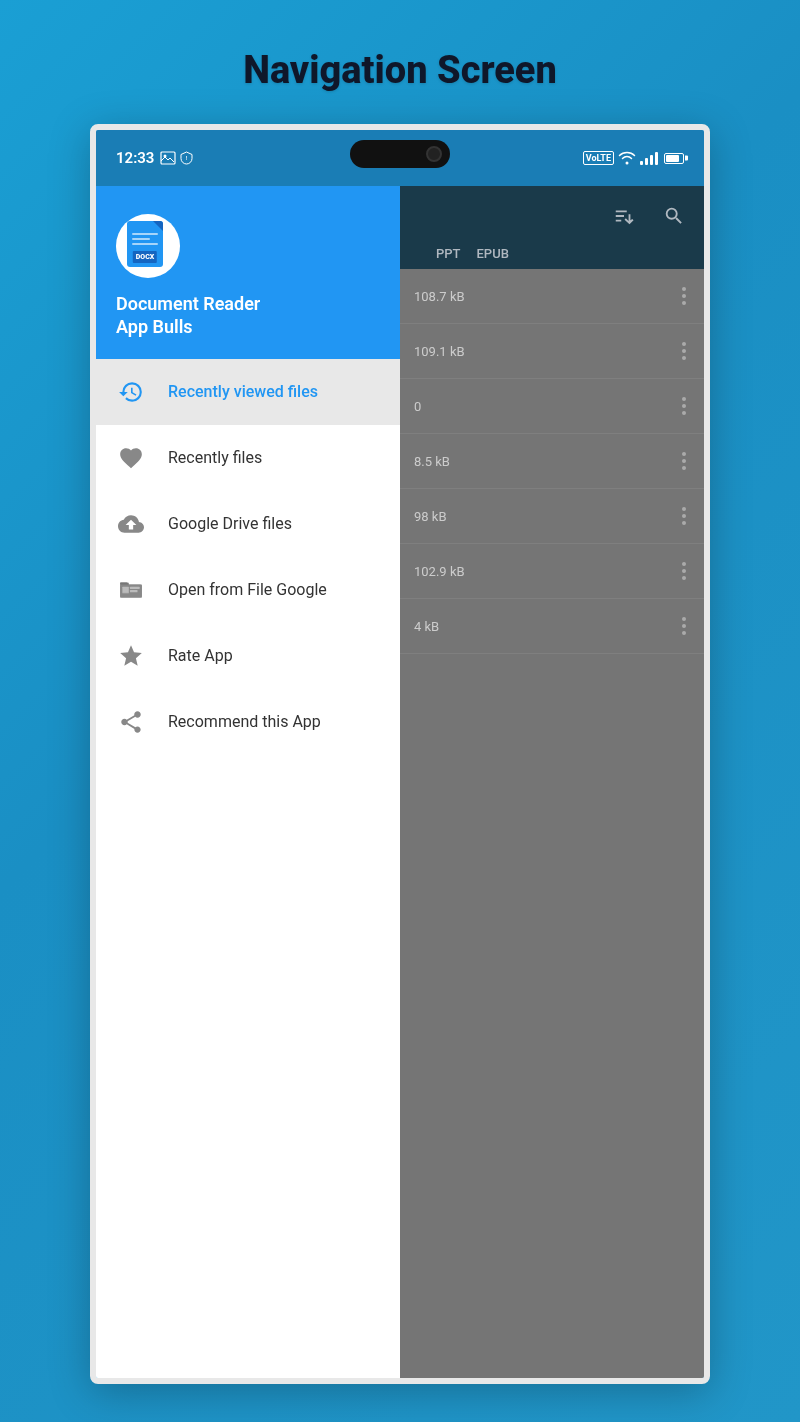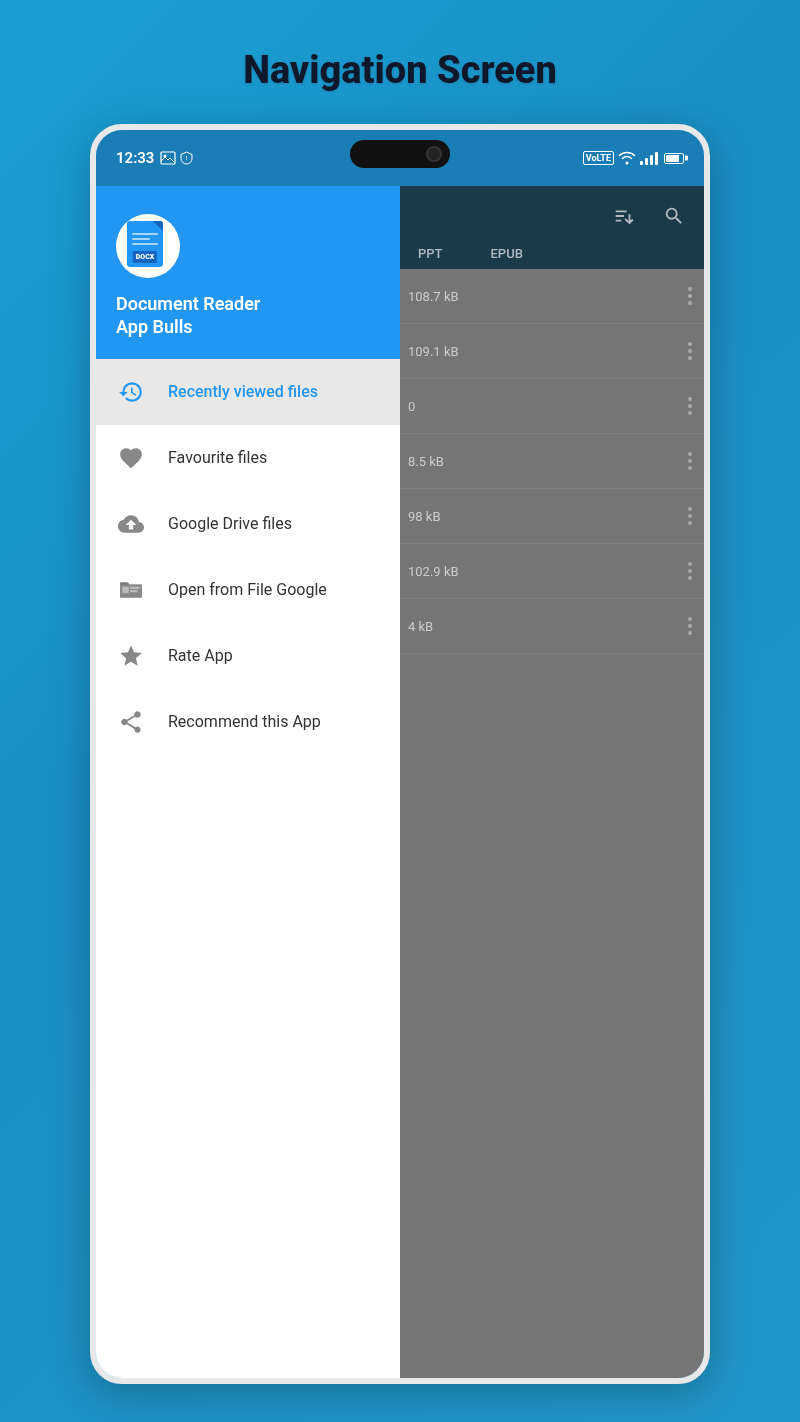--- a/index.html
+++ b/index.html
@@ -21,21 +21,21 @@
       font-weight: 800;
       margin-top: 48px;
       margin-bottom: 32px;
       text-shadow: 0 1px 3px rgba(0,0,0,0.15);
     }
 
     .phone-frame {
       width: 620px;
       height: 1260px;
       background: #7dd3fc;
-      border-radius: 32px;
+      border-radius: 8px;
       box-shadow: 0 8px 40px rgba(0,0,0,0.25);
       overflow: hidden;
       position: relative;
       border: 6px solid #e8e8e8;
     }
 
     
     .phone-top {
       width: 100%;
       height: 56px;
@@ -310,42 +310,41 @@
       display: flex;
       align-items: center;
       justify-content: center;
       color: #b0b8c0;
       cursor: pointer;
     }
 
     .col-headers {
       background: #1a3a4a;
       display: flex;
-      padding: 0 10px;
+      padding: 0 28px;
       padding-bottom: 8px;
-      gap: 32px;
     }
 
     .col-header {
       color: #b0b8c0;
       font-size: 13px;
       font-weight: 500;
       padding: 0 8px;
     }
 
     .file-rows {
       flex: 1;
       overflow-y: auto;
     }
 
     .file-row {
       display: flex;
       align-items: center;
       justify-content: space-between;
-      padding: 14px 8px;
+      padding: 14px 14px;
       border-bottom: 1px solid rgba(255,255,255,0.08);
     }
 
     .file-size {
       color: #ccc;
       font-size: 13px;
       text-align: right;
     }
 
     .file-more {
@@ -460,21 +459,21 @@
           </div>
           <span class="nav-item-label">Recently viewed files</span>
         </div>
 
         <div class="nav-item">
           <div class="nav-item-icon">
             <svg class="icon-svg" viewBox="0 0 24 24">
               <path d="M12 21.35l-1.45-1.32C5.4 15.36 2 12.28 2 8.5 2 5.42 4.42 3 7.5 3c1.74 0 3.41.81 4.5 2.09C13.09 3.81 14.76 3 16.5 3 19.58 3 22 5.42 22 8.5c0 3.78-3.4 6.86-8.55 11.54L12 21.35z"></path>
             </svg>
           </div>
-          <span class="nav-item-label">Favourite files</span>
+          <span class="nav-item-label">Recently files</span>
         </div>
 
         <div class="nav-item">
           <div class="nav-item-icon">
             <svg class="icon-svg" viewBox="0 0 24 24">
               <path d="M19.35 10.04C18.67 6.59 15.64 4 12 4 9.11 4 6.6 5.64 5.35 8.04 2.34 8.36 0 10.91 0 14c0 3.31 2.69 6 6 6h13c2.76 0 5-2.24 5-5 0-2.64-2.05-4.78-4.65-4.96zM14 13v4h-4v-4H7l5-5 5 5h-3z"></path>
             </svg>
           </div>
           <span class="nav-item-label">Google Drive files</span>
         </div>

